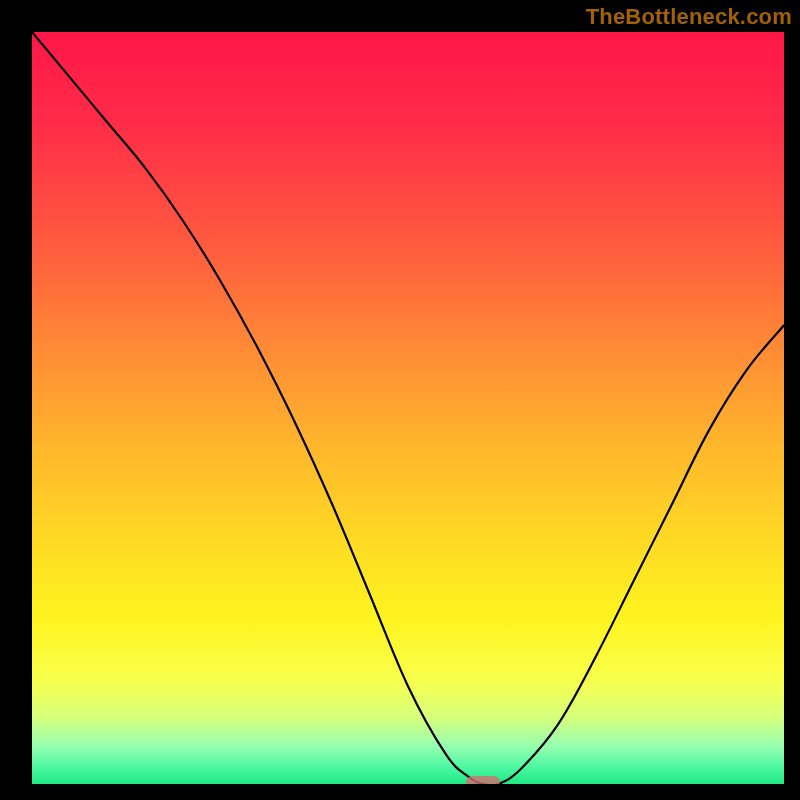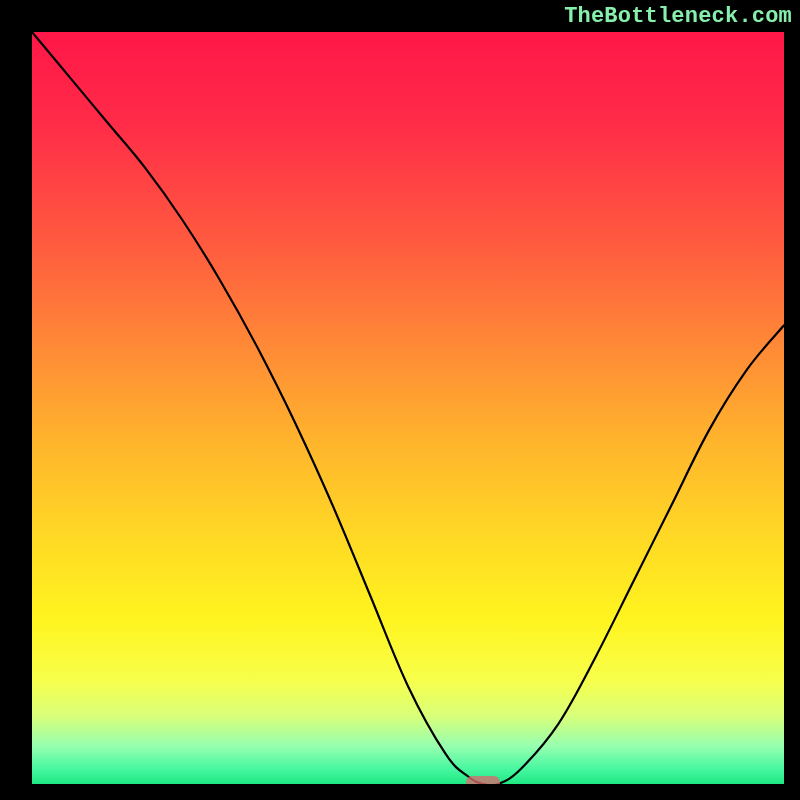--- a/index.html
+++ b/index.html
@@ -13,24 +13,24 @@
   .frame {
     position: relative;
     width: 800px;
     height: 800px;
     background: #000;
   }
   .watermark {
     position: absolute;
     top: 4px;
     right: 8px;
-    font-family: Liberation Mono, monospace;
+    font-family: Liberation Sans, sans-serif;
     font-size: 22px;
     font-weight: 600;
-    color: #86efac;
+    color: #a16207;
     letter-spacing: 0.2px;
     z-index: 10;
   }
   .plot {
     position: absolute;
     left: 32px;
     top: 32px;
     width: 752px;
     height: 752px;
     overflow: hidden;

